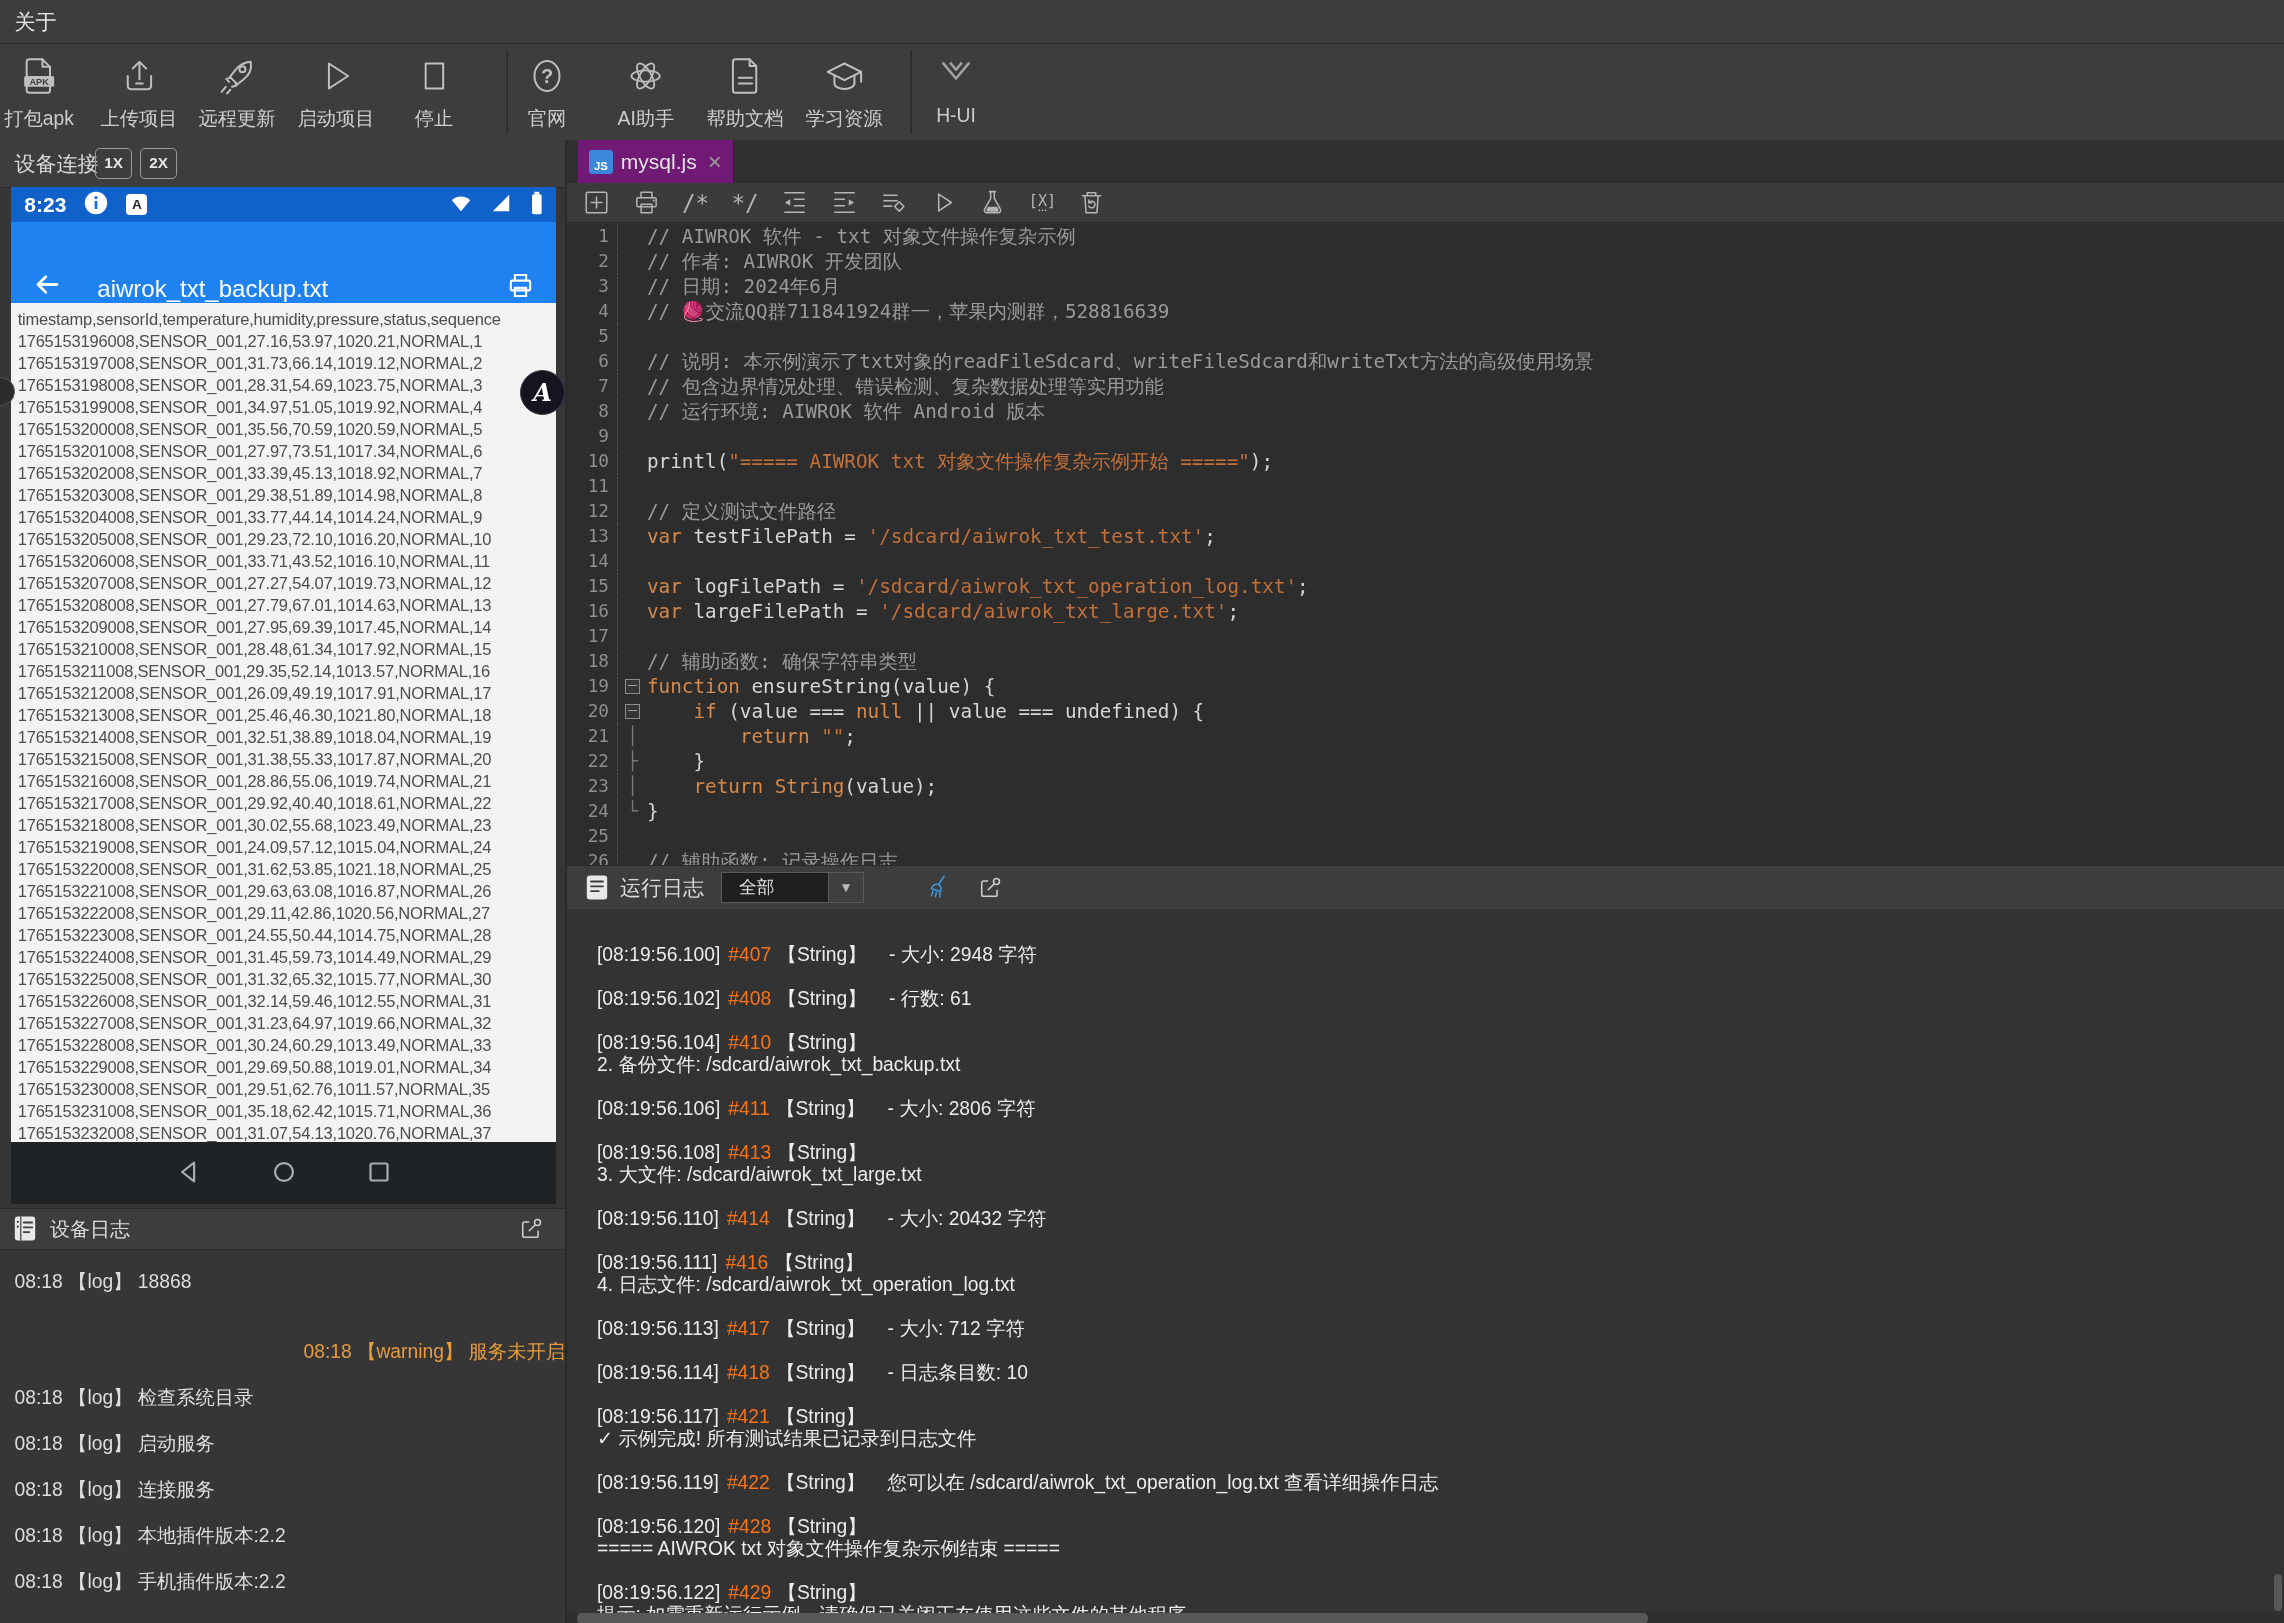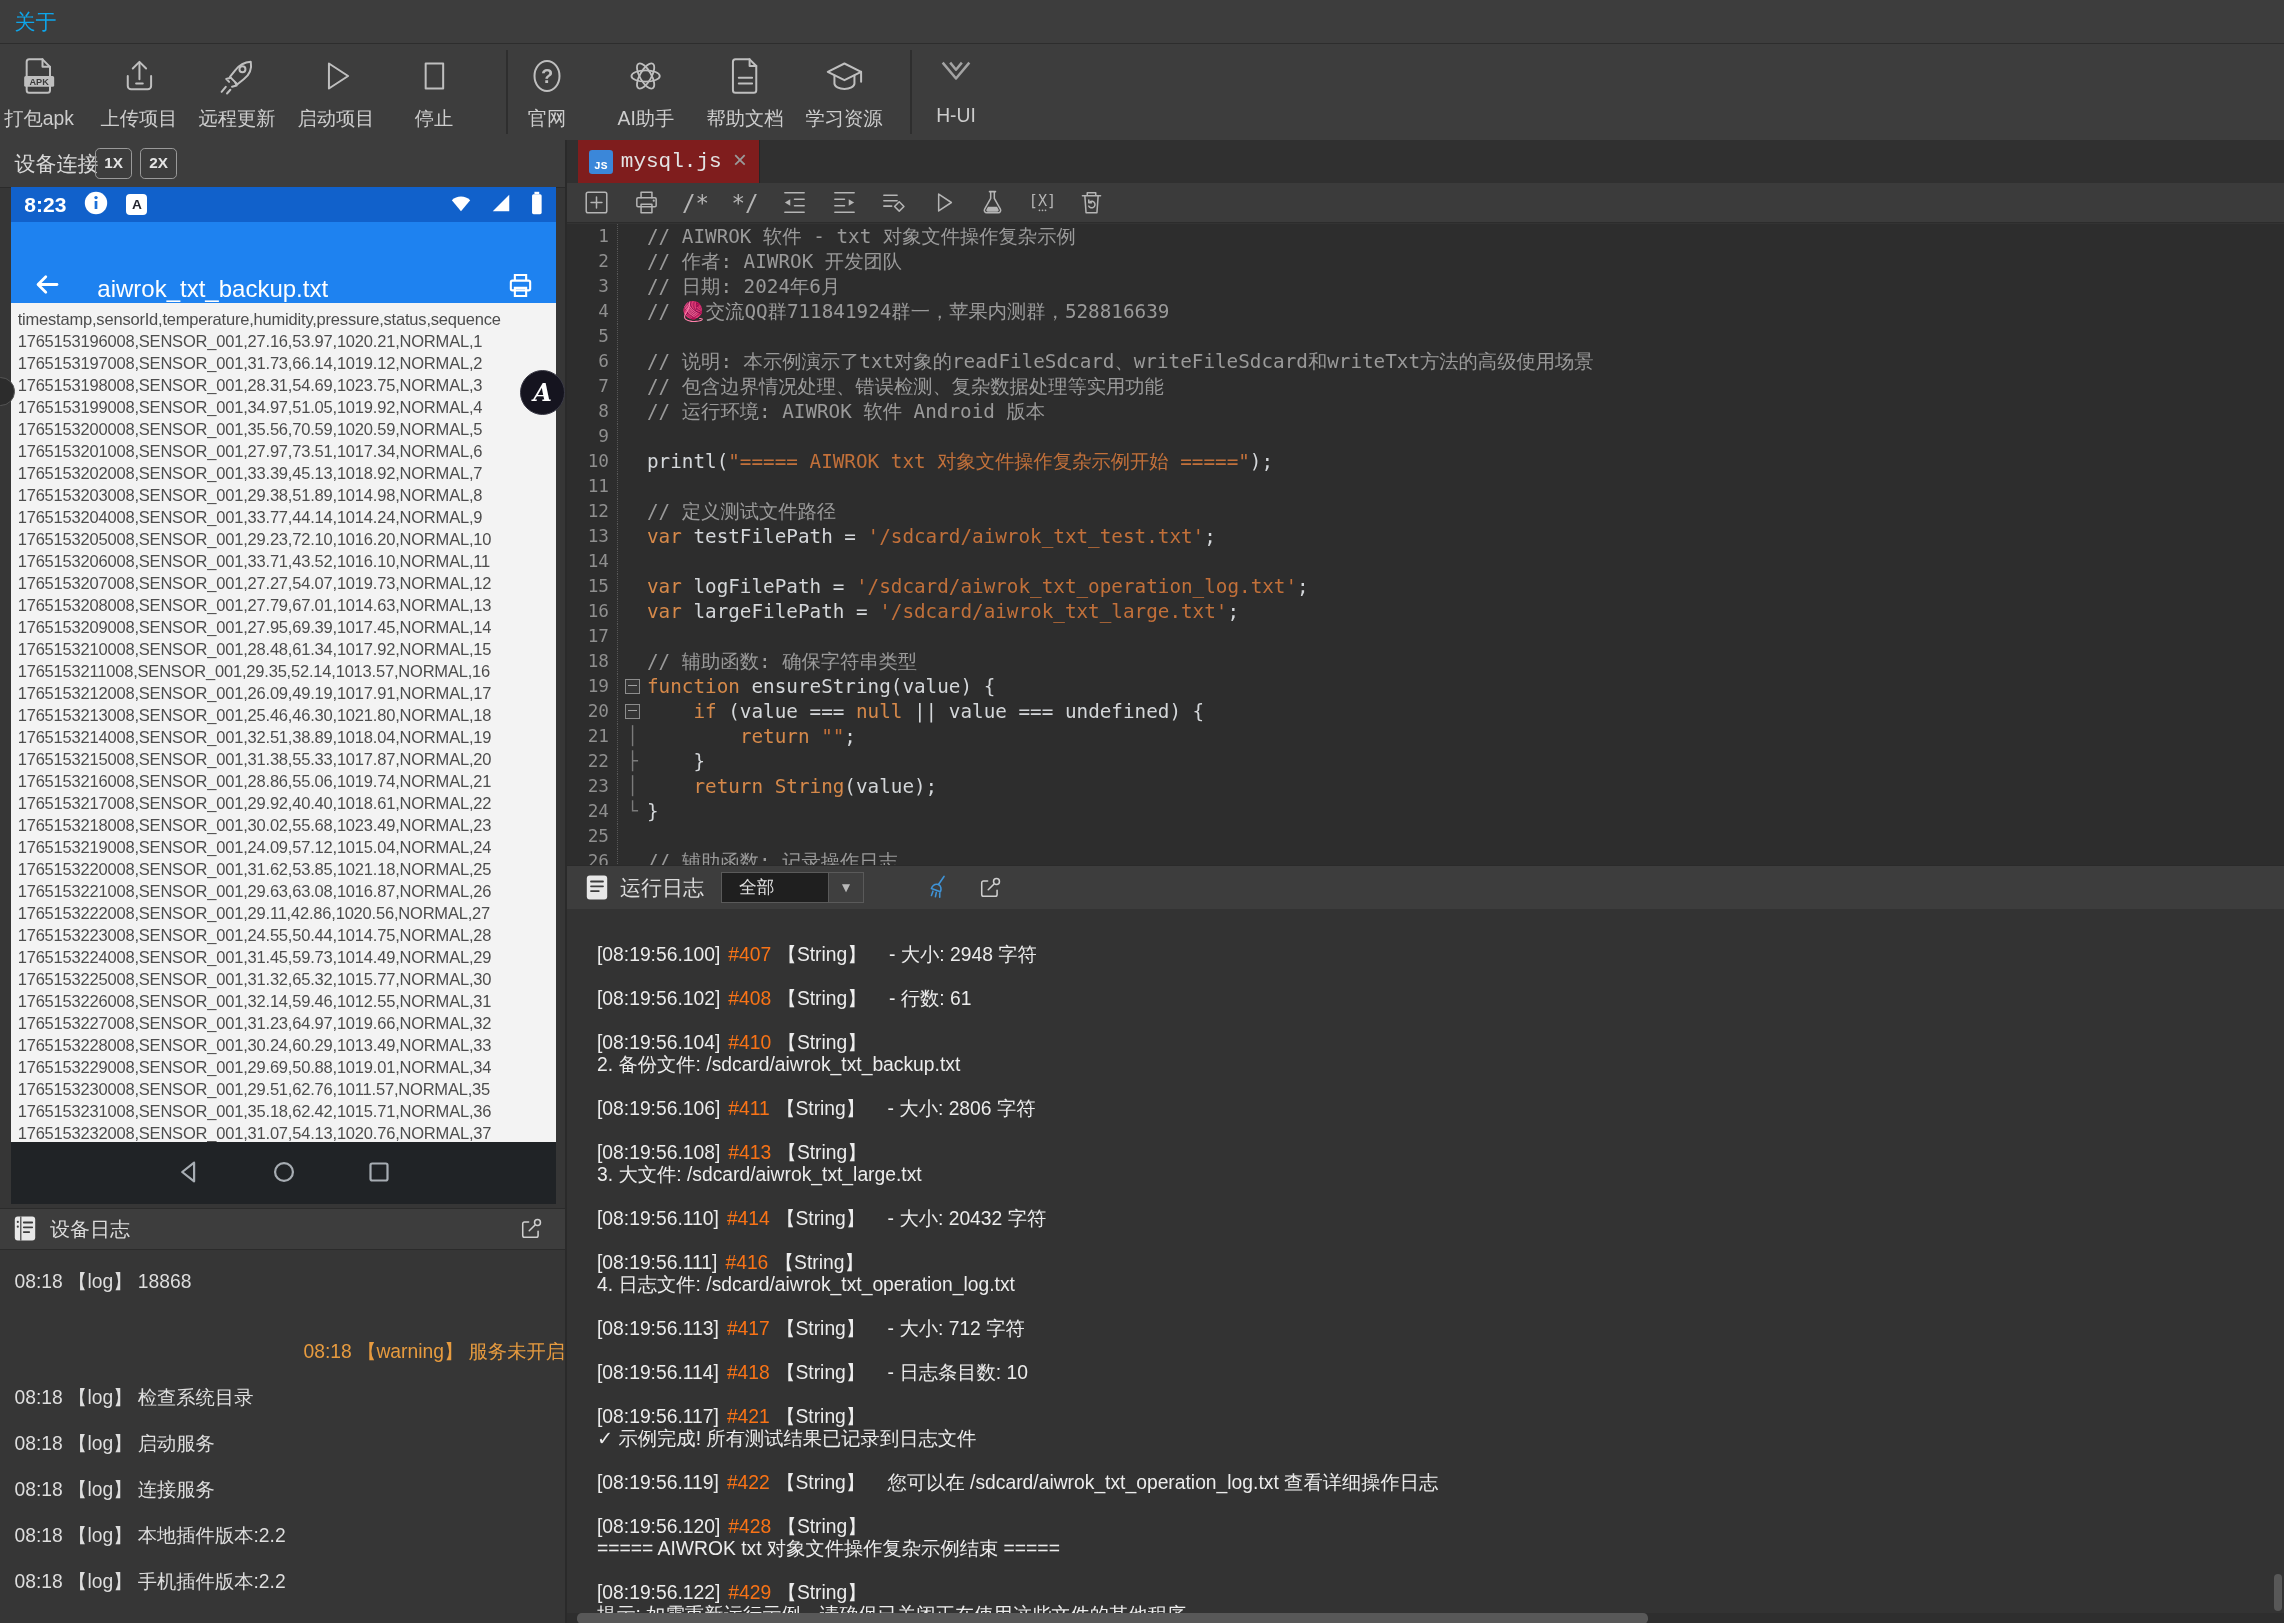--- a/index.html
+++ b/index.html
@@ -1,20 +1,20 @@
 <!DOCTYPE html>
 <html style="font-size:13px"><head>
 <meta charset="utf-8">
 <style>
   html,body{margin:0;padding:0;background:#2a2a2a;}
   #app{position:relative;width:2284px;height:1624px;background:#3a3a3a;overflow:hidden;
        font-family:"Liberation Sans",sans-serif;-webkit-font-smoothing:antialiased;}
   
   .menubar{position:absolute;left:0;top:0;width:100%;height:43px;background:#3d3d3d;border-bottom:0.8px solid #2d2d2d;}
-  .menu-item{display:inline-block;padding:0 14.5px;line-height:43px;font-size:21px;color:#0ea5e9;}
+  .menu-item{display:inline-block;padding:0 14.5px;line-height:43px;font-size:21px;color:#e5e5e5;}
   
   .toolbar{position:absolute;left:0;top:44px;width:100%;height:96px;background:#3d3d3d;border-bottom:0.8px solid #2a2a2a;}
   .tb-item{position:absolute;top:9.7px;transform:translateX(-50%);display:flex;flex-direction:column;align-items:center;gap:6.4px;color:#cdcdcd;font-size:19.3px;cursor:default;}
   .tb-item .tb-ic{height:45px;display:flex;align-items:center;justify-content:center;}
   .tb-sep{position:absolute;top:6.4px;bottom:6.4px;width:1.6px;background:#2e2e2e;}
   
   .left-panel{position:absolute;left:0;top:140px;width:565px;height:1484px;background:#363636;}
   .vdivider{position:absolute;left:565px;top:140px;width:1.6px;height:1484px;background:#2a2a2a;}
   .device-header{position:absolute;left:0;top:0;width:100%;height:47px;background:#3d3d3d;border-bottom:0.8px solid #2b2b2b;}
   .device-header .dh-label{position:absolute;left:14.5px;line-height:47px;font-size:21px;color:#d8d8d8;}
@@ -39,21 +39,21 @@
   .dlog-header .ic{position:absolute;left:13px;top:6.4px;}
   .dlog-header .t{position:absolute;left:50px;line-height:40px;font-size:20px;color:#dcdcdc;}
   .dlog-header .exp{position:absolute;left:518px;top:7.2px;}
   .dlog-list{position:absolute;left:0;top:1109px;width:100%;height:375px;overflow:hidden;padding:9.7px 0 0 14.5px;box-sizing:border-box;}
   .dl-entry{height:46px;line-height:46px;font-size:19.3px;color:#dedede;white-space:nowrap;}
   .dl-entry.gap{margin-bottom:24px;}
   .dl-entry.warn{color:#e79b3f;text-align:right;}
   
   .right-panel{position:absolute;left:567px;top:140px;width:1717px;height:1484px;background:#333333;}
   .tabbar{position:absolute;left:0;top:0;width:100%;height:43px;background:#303030;border-bottom:0.8px solid #292929;}
-  .tab{position:absolute;left:10.5px;top:0;height:43px;background:#7f1d1d;display:flex;align-items:center;padding:0 11.3px;gap:8px;border-right:0.8px solid #262626;font-family:Liberation Mono, monospace;}
+  .tab{position:absolute;left:10.5px;top:0;height:43px;background:#701a75;display:flex;align-items:center;padding:0 11.3px;gap:8px;border-right:0.8px solid #262626;}
   .js-ic{width:24px;height:24px;border-radius:3.2px;background:#3b87d9;color:#fff;font-size:11.3px;font-weight:bold;display:flex;align-items:flex-end;justify-content:center;padding-bottom:1.6px;box-sizing:border-box;}
   .tab .lbl{font-size:21px;color:#e3e3e3;}
   .tab .cls{font-size:24px;color:#9a9a9a;line-height:24px;margin-left:3.2px;}
   .ed-toolbar{position:absolute;left:0;top:43px;width:100%;height:40px;background:#3b3b3b;border-bottom:0.8px solid #2c2c2c;display:flex;align-items:center;padding-left:12px;gap:14.5px;box-sizing:border-box;}
   .ed-icon{width:35px;height:35px;display:flex;align-items:center;justify-content:center;color:#b5b5b5;font-family:"DejaVu Sans Mono",monospace;font-size:21px;}
   
   .editor{position:absolute;left:0;top:84px;width:100%;height:642px;background:#2d2d2d;overflow:hidden;}
   .cl{display:flex;height:25px;line-height:25px;}
   .ln{width:42px;padding-right:8px;text-align:right;color:#8f8f8f;font-family:"DejaVu Sans Mono",monospace;font-size:17.7px;border-right:0.8px dotted #575757;flex:none;}
   .fold{width:29px;flex:none;display:flex;align-items:center;justify-content:center;color:#7a7a7a;font-family:"DejaVu Sans Mono",monospace;font-size:17.7px;position:relative;}

